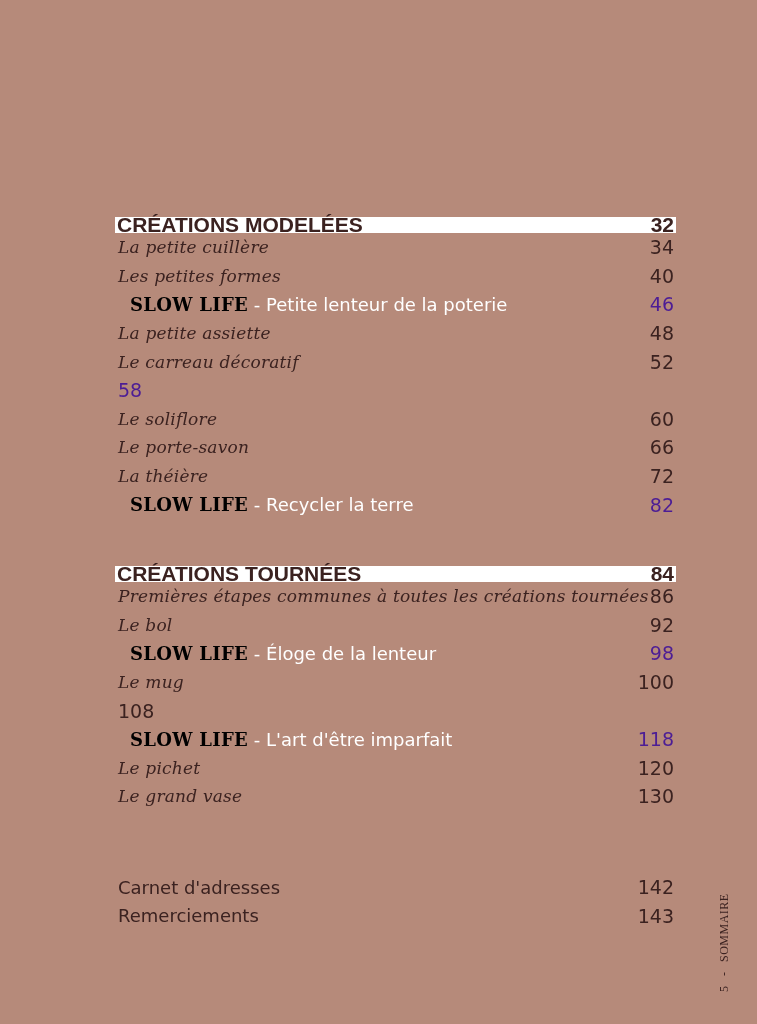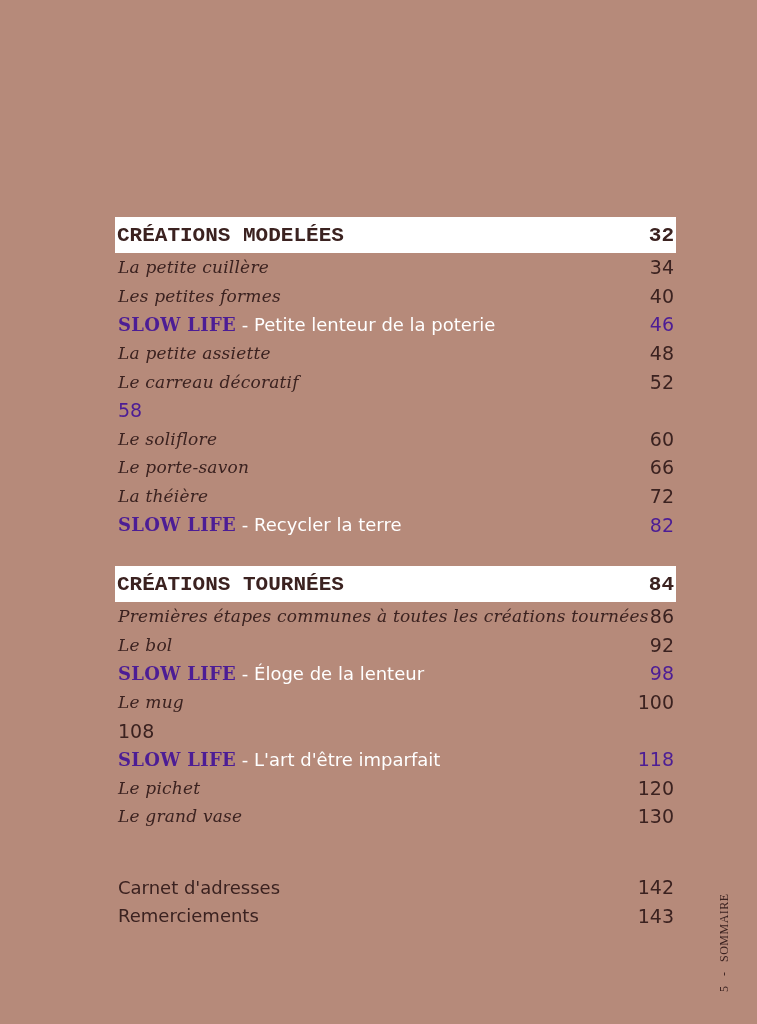--- a/index.html
+++ b/index.html
@@ -8,25 +8,25 @@
       background: #b68a7a;
       position: relative;
       overflow: hidden;
       font-family: "Liberation Sans", sans-serif;
       color: #3b2220;
     }
     .toc { position: absolute; left: 116px; width: 560px; }
     .section { position: absolute; left: 0; width: 560px; }
     .header-row {
       background: #ffffff;
-      height: 36px;
+      height: 16px;
       display: flex; justify-content: space-between; align-items: center;
       padding: 0 2px;
       margin-left: -1px;
-      font-family: Liberation Mono, monospace;
+      font-family: Liberation Sans, sans-serif;
       font-weight: bold;
       font-size: 21px;
       color: #3b2220;
     }
     .row {
       height: 28.6px;
       display: flex; justify-content: space-between; align-items: center;
       padding: 0 2px;
     }
     .page { font-family: "DejaVu Sans", sans-serif; font-size: 19px; color: #3b2220; text-align: center; }
@@ -34,22 +34,23 @@
       font-family: "DejaVu Serif", serif;
       font-style: italic;
       font-size: 17px;
       color: #3b2220;
       letter-spacing: 0.2px;
     }
     .slow .tag {
       font-family: "DejaVu Serif", serif;
       font-weight: bold;
       font-size: 18px;
-      color: #4c1d95;
+      color: #000000;
       letter-spacing: 0.3px;
+      margin-left: 12px;
     }
     .slow .sep, .slow .title {
       font-family: "DejaVu Sans", sans-serif;
       font-size: 18px;
       color: #ffffff;
     }
     .slow .page { color: #4c1d95; }
     .plain { font-family: "DejaVu Sans", sans-serif; font-size: 18px; color: #3b2220; }
     .footer {
       position: absolute;

